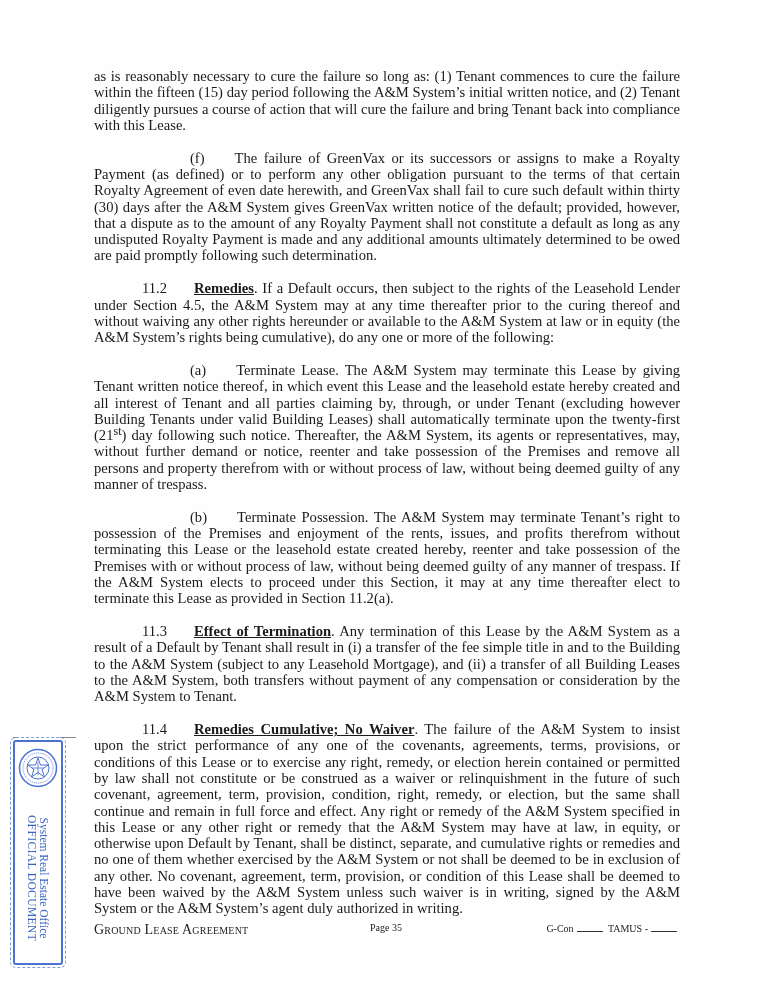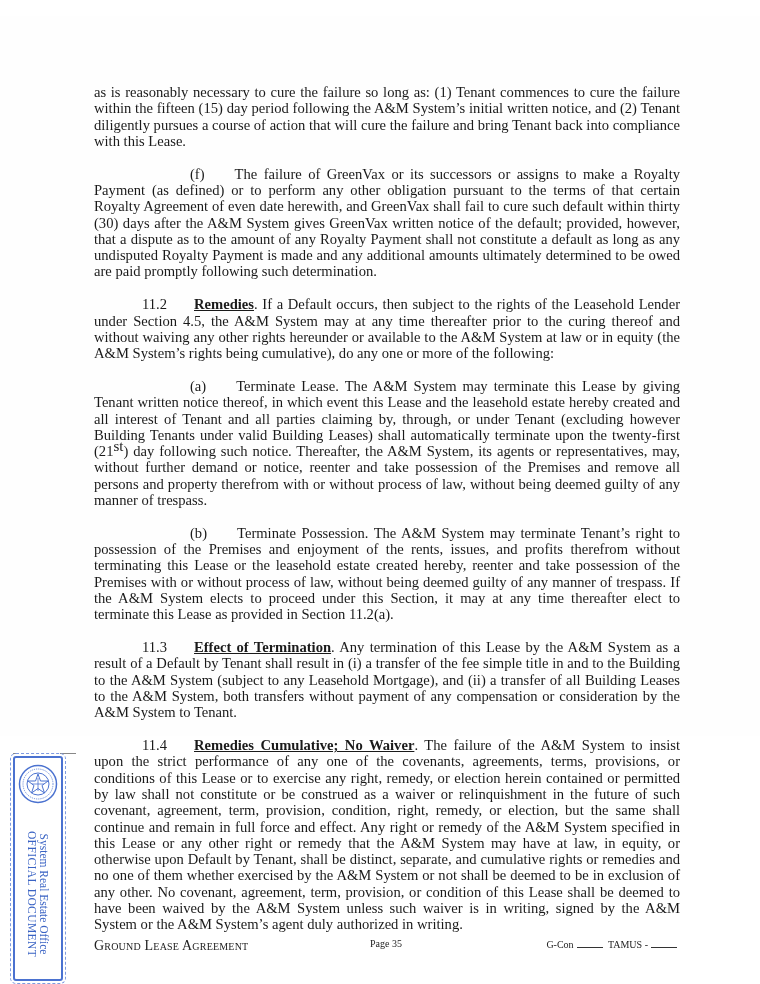--- a/index.html
+++ b/index.html
@@ -1,32 +1,32 @@
 <!DOCTYPE html>
 <html><head>
 <meta charset="utf-8">
 <style>
   html, body { margin: 0; padding: 0; }
   body {
     width: 760px; height: 984px; background: #ffffff; position: relative; overflow: hidden;
     font-family: "Liberation Serif", "DejaVu Serif", serif; color: #1a1a1a;
   }
-  .page { position: absolute; left: 0; top: 0; width: 760px; height: 720px; background: #fefefe; margin-top: 16px; }
+  .page { position: absolute; left: 0; top: 0; width: 760px; height: 720px; background: #fefefe; }
   .body-text {
     position: absolute; left: 94px; top: 68px; width: 586px;
     font-size: 14.6px; line-height: 16.3px; text-align: justify;
   }
   .para { margin: 0 0 16.5px 0; }
   .indent1 { text-indent: 48px; }
   .indent2 { text-indent: 96px; }
   .tab-gap { display: inline-block; width: 27px; }
   .tab-gap2 { display: inline-block; width: 30px; }
   .heading-bold { font-weight: bold; text-decoration: underline; }
   .heading-u { }
-  sup { font-size: 15px; line-height: 0; vertical-align: 5px; }
+  sup { font-size: 12px; line-height: 0; vertical-align: 5px; }
 
   .footer {
     position: absolute; left: 94px; top: 922px; width: 586px; height: 14px;
     font-size: 10px; color: #222;
   }
   .footer .left { position: absolute; left: 0; top: 0; font-variant: small-caps; letter-spacing: 0.2px; font-size: 14px; }
   .footer .center { position: absolute; left: 276px; top: 0; }
   .footer .right { position: absolute; right: 0; top: 0; }
   .blank { display: inline-block; width: 26px; border-bottom: 1px solid #333; height: 9px; margin: 0 3px; }
 

